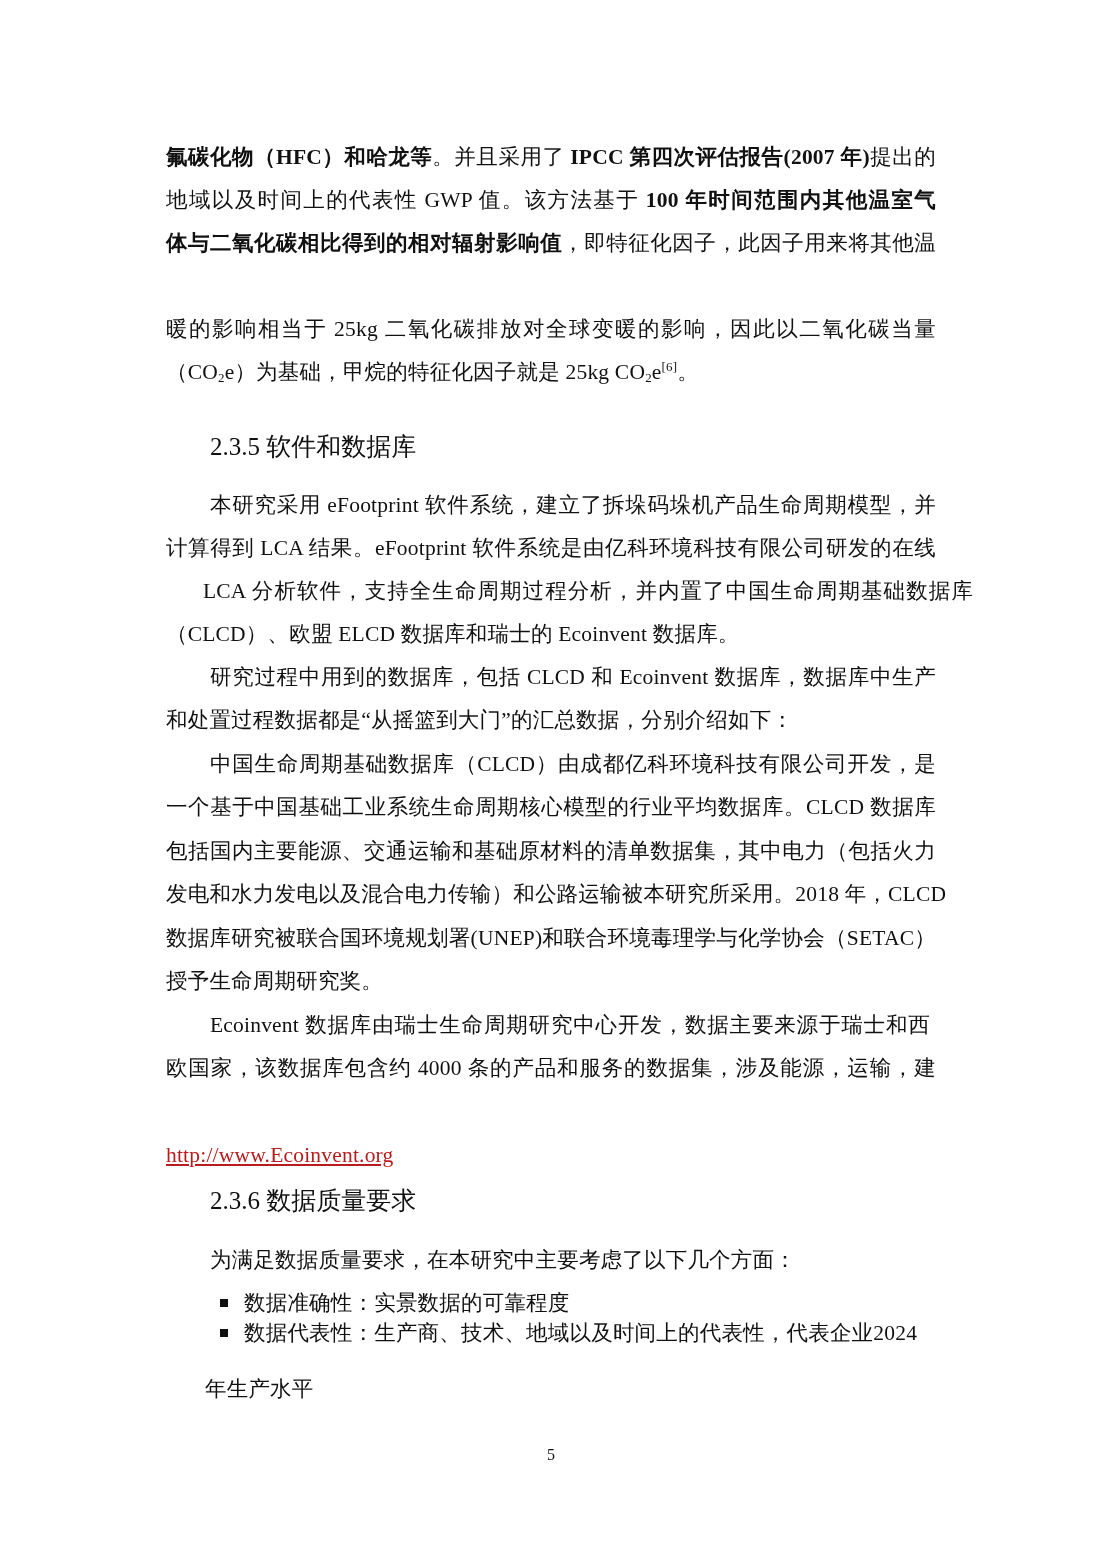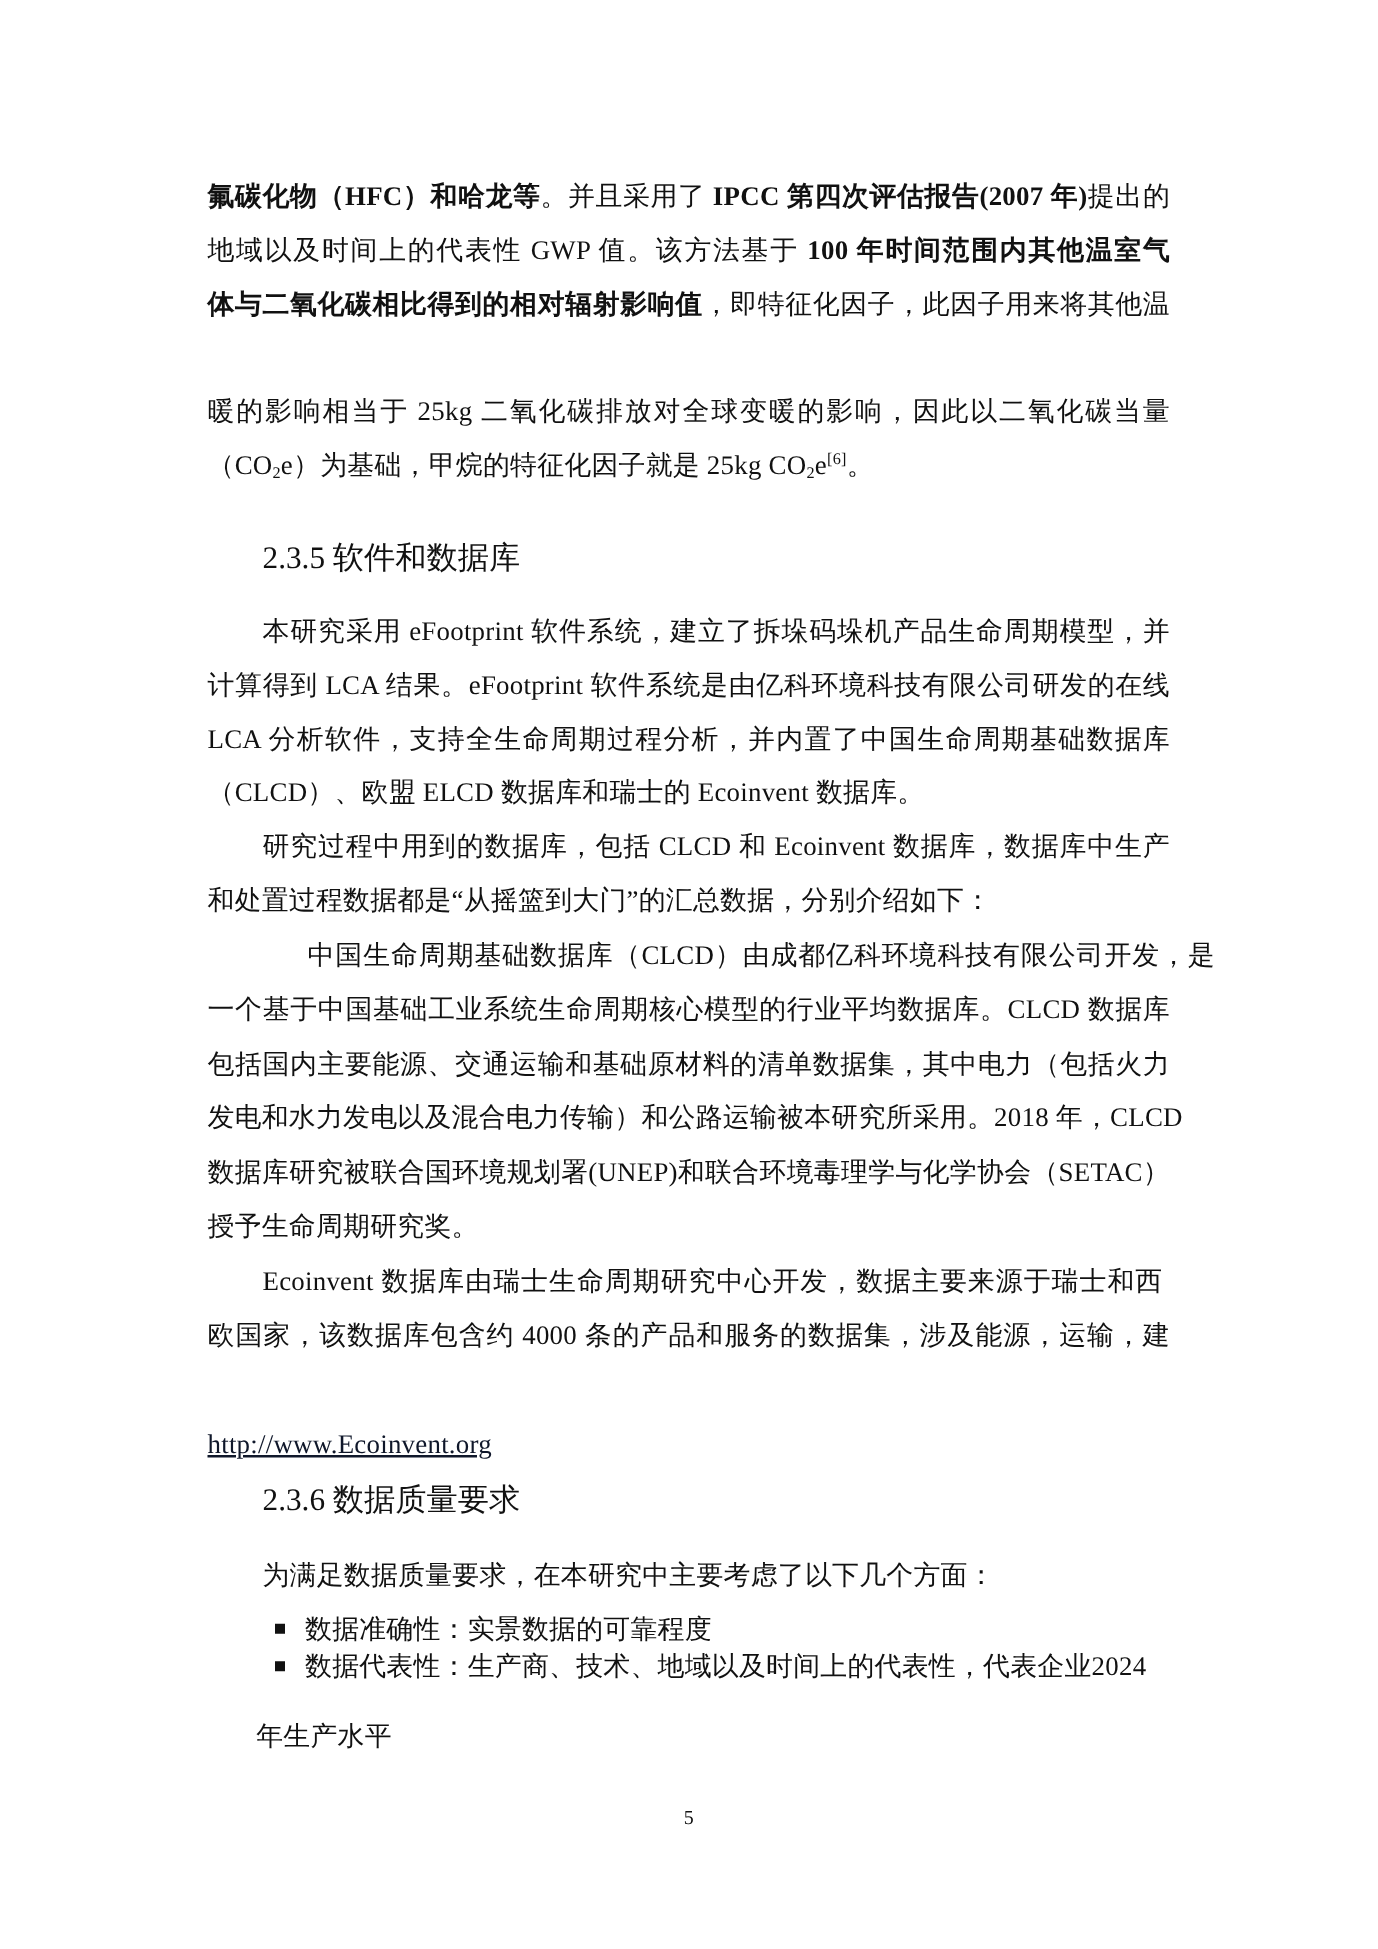--- a/index.html
+++ b/index.html
@@ -6,46 +6,46 @@
   body { width: 1102px; height: 1559px; position: relative; overflow: hidden;
          font-family: "Liberation Serif", "DejaVu Serif", serif; color: #111; }
   .page { position: absolute; left: 0; top: 0; width: 1102px; height: 1283px; }
   .line { position: absolute; left: 166px; font-size: 21.5px; line-height: 30px; white-space: nowrap; letter-spacing: 0.2px; }
   .just { width: 770px; text-align-last: justify; text-align: justify; }
   .indent { left: 210px; }
   .b { font-weight: bold; }
   sub { font-size: 13px; vertical-align: -3px; line-height: 0; }
   sup { font-size: 13px; vertical-align: 8px; line-height: 0; }
   .heading { position: absolute; left: 210px; font-size: 25px; line-height: 30px; }
-  .link { color: #0f172a; text-decoration: underline; }
+  .link { color: #b91c1c; text-decoration: underline; }
   .bullet-sq { display: inline-block; width: 8px; height: 8px; background: #111; margin-right: 16px; vertical-align: middle; position: relative; top: -2px; }
   .pagenum { position: absolute; left: 0; width: 1102px; text-align: center; top: 1446px; font-size: 16px; }
 </style>
 </head>
 <body>
 
 <div class="page">
 
   <div class="line just" style="top:142px;"><span class="b">氟碳化物（HFC）和哈龙等</span><span>。并且采用了</span><span class="b"> IPCC 第四次评估报告(2007 年)</span><span>提出的</span></div>
   <div class="line just" style="top:185px;"><span>地域以及时间上的代表性 GWP 值。该方法基于 </span><span class="b">100 年时间范围内其他温室气</span></div>
   <div class="line just" style="top:228px;"><span class="b">体与二氧化碳相比得到的相对辐射影响值</span><span>，即特征化因子，此因子用来将其他温</span></div>
   <div class="line just" style="top:314px;">暖的影响相当于  25kg  二氧化碳排放对全球变暖的影响，因此以二氧化碳当量</div>
   <div class="line" style="top:357px;"><span>（CO</span><sub>2</sub><span>e）为基础，甲烷的特征化因子就是 25kg CO</span><sub>2</sub><span>e</span><sup>[6]</sup><span>。</span></div>
 
   <div class="heading" style="top:432px;">2.3.5  软件和数据库</div>
 
   <div class="line indent" style="top:490px; width:726px; text-align:justify; text-align-last:justify;">本研究采用 eFootprint 软件系统，建立了拆垛码垛机产品生命周期模型，并</div>
   <div class="line just" style="top:533px;">计算得到 LCA 结果。eFootprint 软件系统是由亿科环境科技有限公司研发的在线</div>
-  <div class="line just" style="top:576px;">LCA  分析软件，支持全生命周期过程分析，并内置了中国生命周期基础数据库</div>
+  <div class="line just" style="top:576px;margin-left:37px;">LCA  分析软件，支持全生命周期过程分析，并内置了中国生命周期基础数据库</div>
   <div class="line" style="top:619px;">（CLCD）、欧盟 ELCD 数据库和瑞士的 Ecoinvent 数据库。</div>
 
   <div class="line indent" style="top:662px; width:726px; text-align:justify; text-align-last:justify;">研究过程中用到的数据库，包括 CLCD 和 Ecoinvent 数据库，数据库中生产</div>
   <div class="line" style="top:705px;">和处置过程数据都是“从摇篮到大门”的汇总数据，分别介绍如下：</div>
 
-  <div class="line indent" style="top:749px; width:726px; text-align:justify; text-align-last:justify;margin-left:36px;">中国生命周期基础数据库（CLCD）由成都亿科环境科技有限公司开发，是</div>
+  <div class="line indent" style="top:749px; width:726px; text-align:justify; text-align-last:justify;">中国生命周期基础数据库（CLCD）由成都亿科环境科技有限公司开发，是</div>
   <div class="line just" style="top:792px;font-family:Liberation Serif, serif;">一个基于中国基础工业系统生命周期核心模型的行业平均数据库。CLCD 数据库</div>
   <div class="line just" style="top:836px;">包括国内主要能源、交通运输和基础原材料的清单数据集，其中电力（包括火力</div>
   <div class="line just" style="top:879px;">发电和水力发电以及混合电力传输）和公路运输被本研究所采用。2018 年，CLCD</div>
   <div class="line just" style="top:923px;">数据库研究被联合国环境规划署(UNEP)和联合环境毒理学与化学协会（SETAC）</div>
   <div class="line" style="top:966px;">授予生命周期研究奖。</div>
 
   <div class="line indent" style="top:1010px; width:720px; text-align:justify; text-align-last:justify;">Ecoinvent 数据库由瑞士生命周期研究中心开发，数据主要来源于瑞士和西</div>
   <div class="line just" style="top:1053px;">欧国家，该数据库包含约 4000 条的产品和服务的数据集，涉及能源，运输，建</div>
 
   <div class="line" style="top:1140px;"><a class="link">http://www.Ecoinvent.org</a></div>

